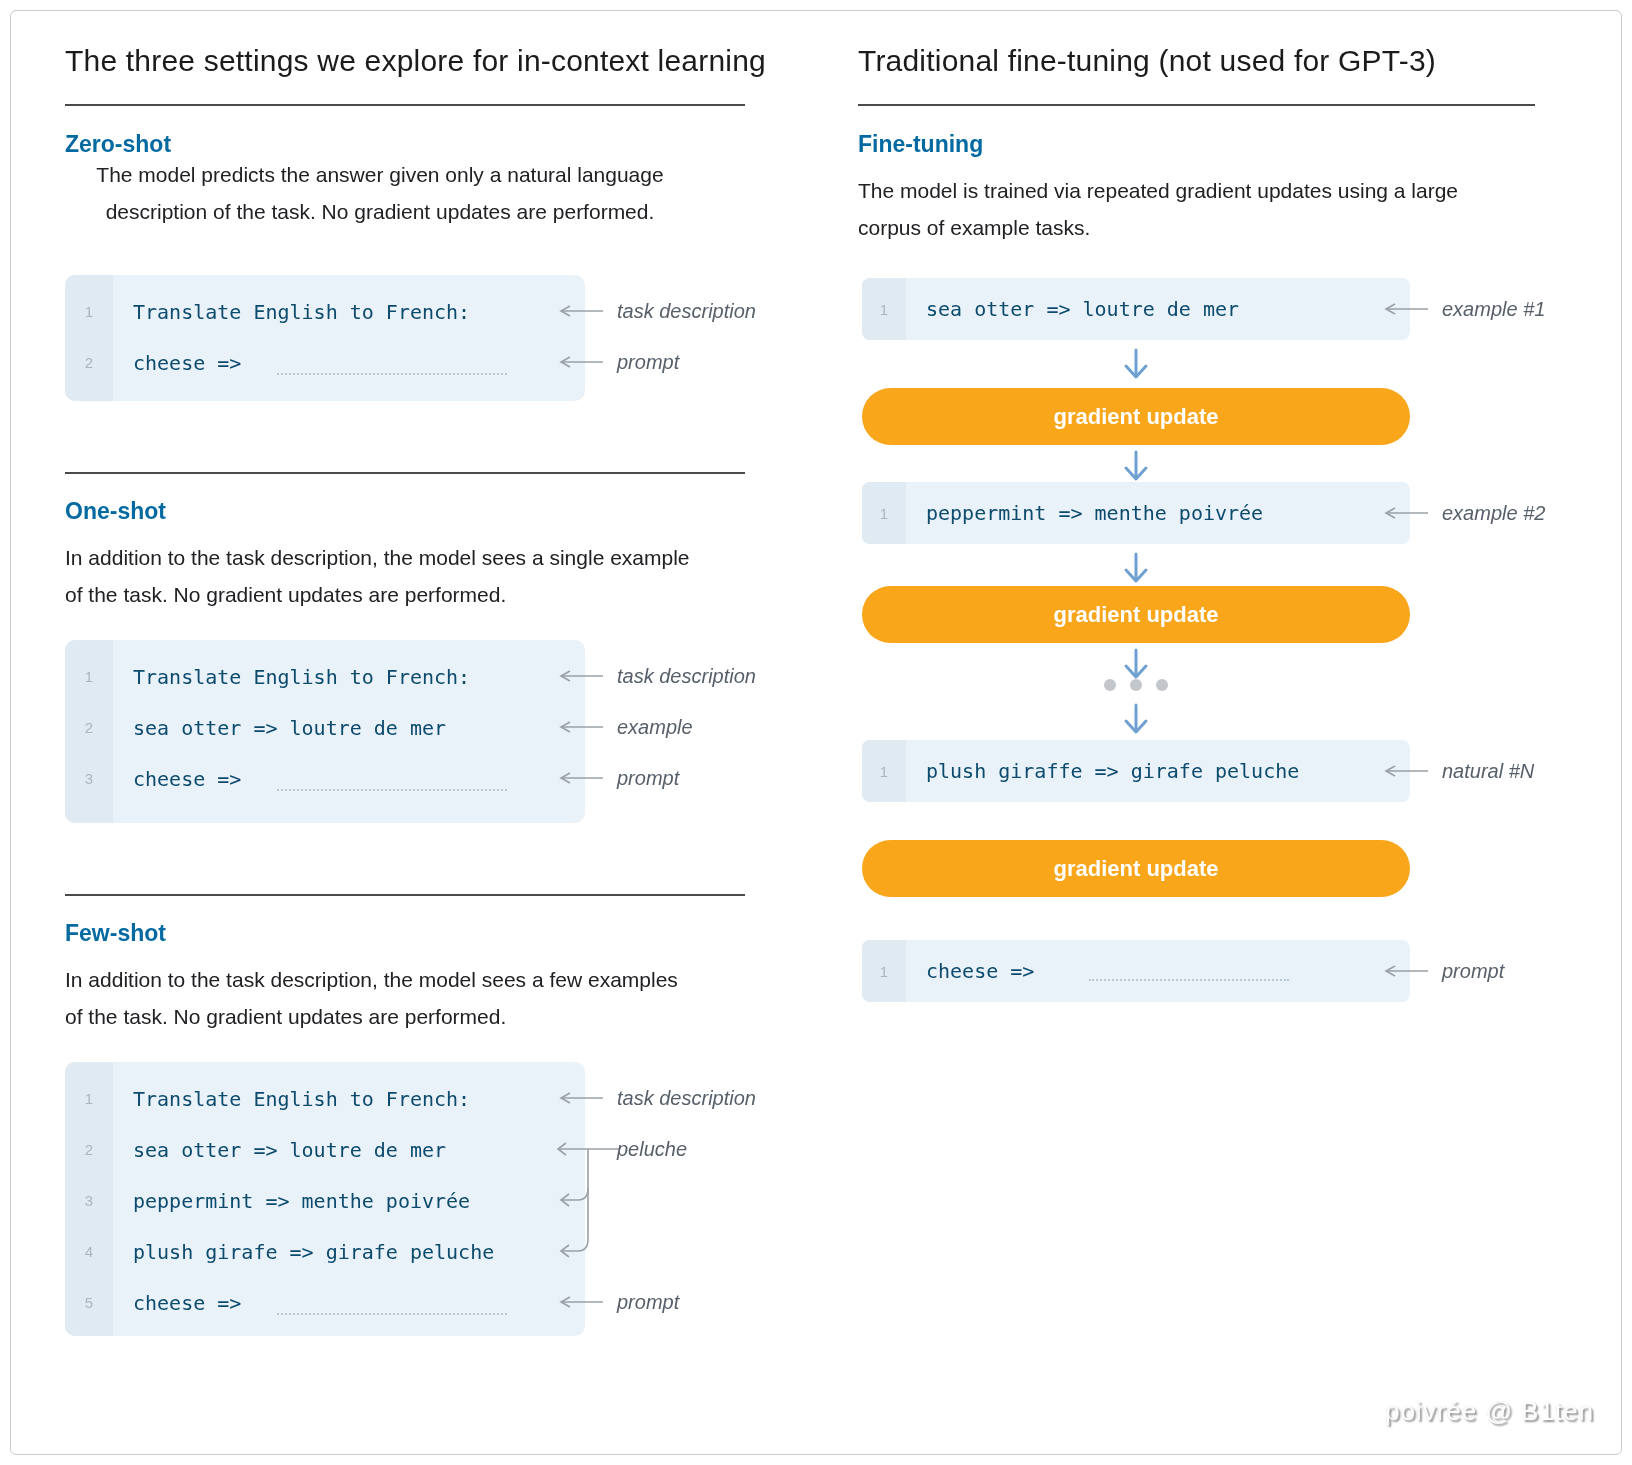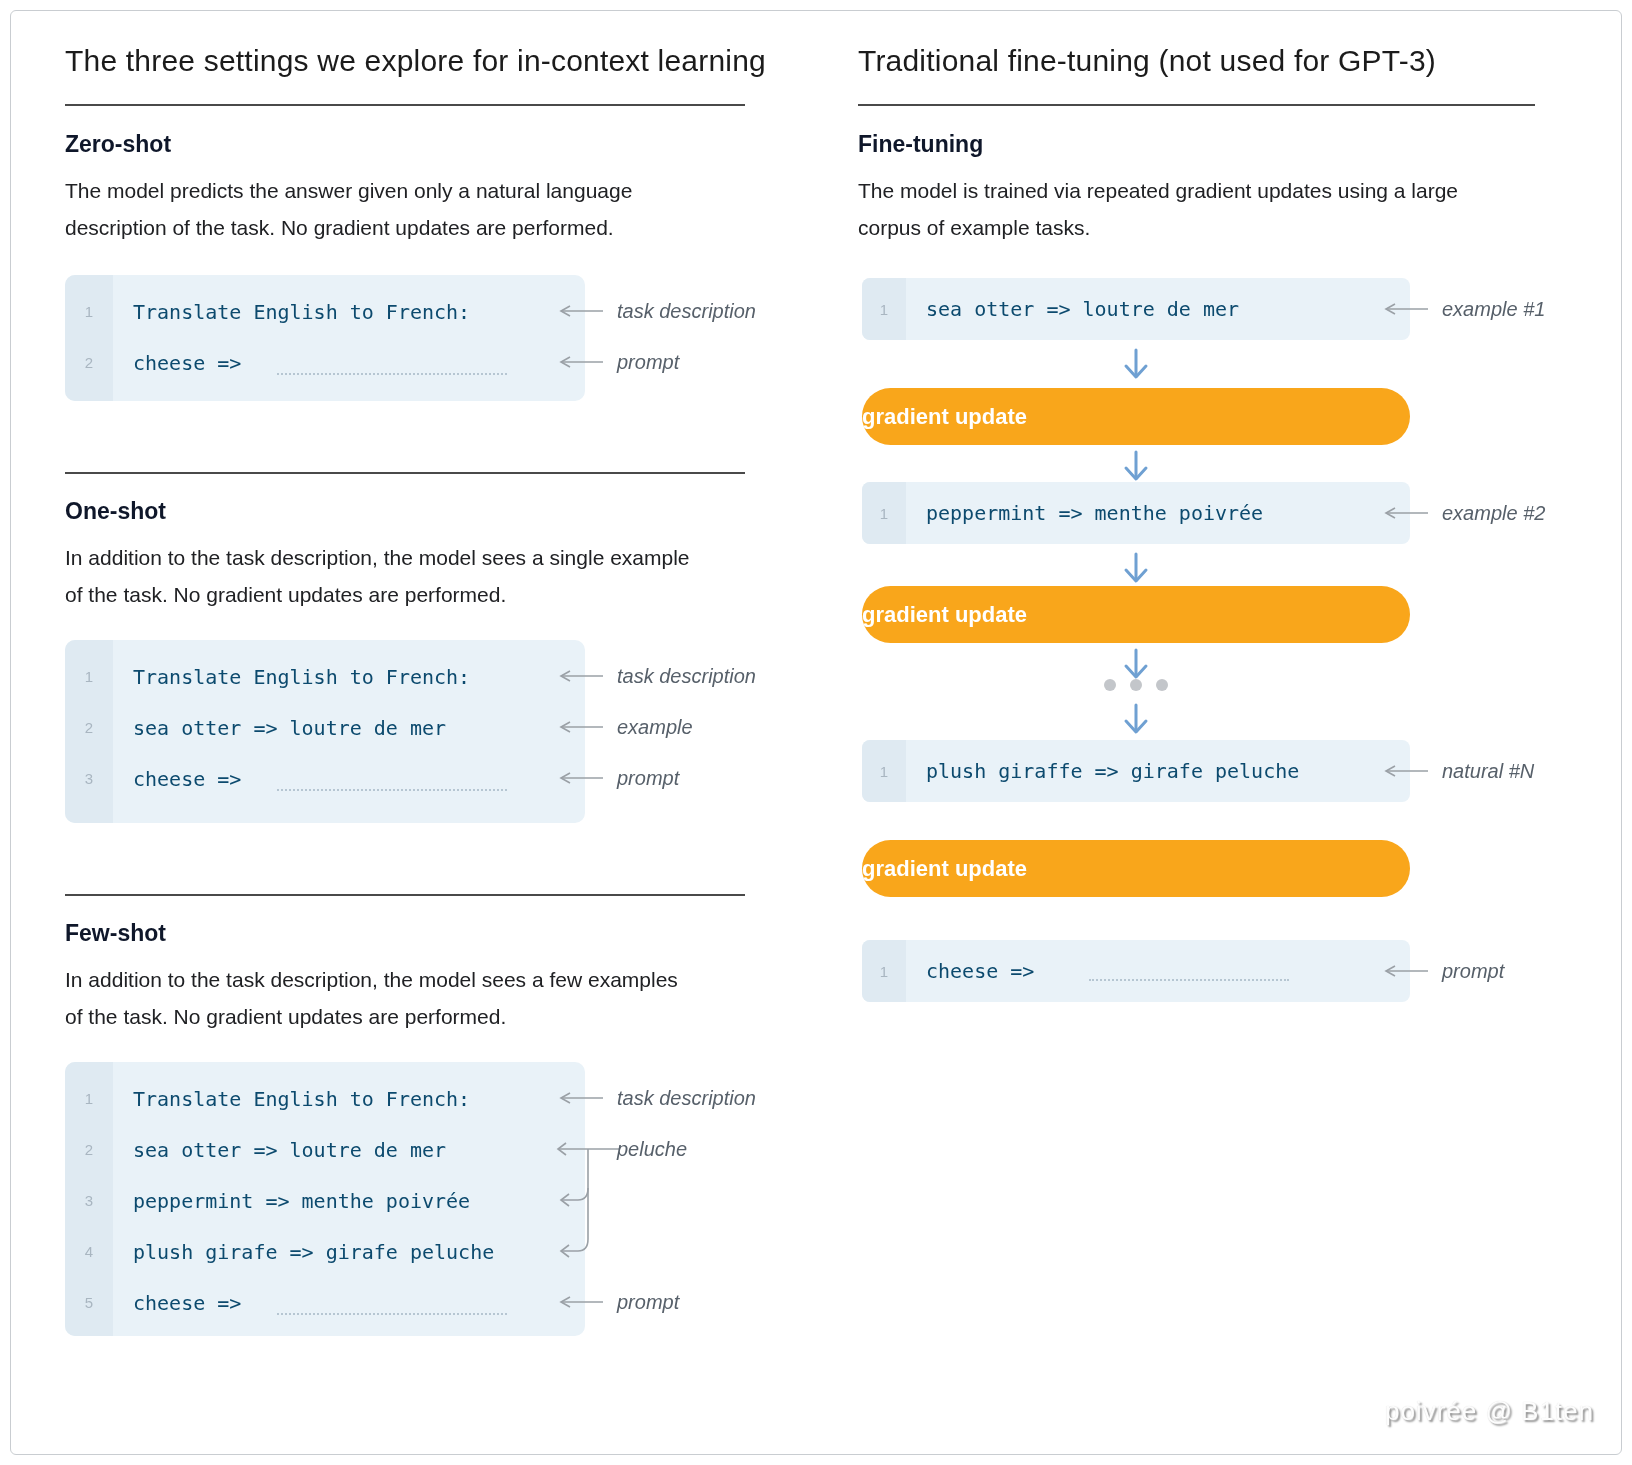--- a/index.html
+++ b/index.html
@@ -4,54 +4,54 @@
 <style>
   html,body{margin:0;padding:0;}
   body{
     width:1632px;height:1465px;position:relative;background:#ffffff;
     font-family:"Liberation Sans",sans-serif;color:#1f1f1f;overflow:hidden;
   }
   .frame{position:absolute;left:10px;top:10px;right:10px;bottom:10px;
     border:1px solid #c9cdd1;border-radius:6px;}
   .col-title{position:absolute;font-size:30px;color:#1b1b1b;letter-spacing:.2px;}
   .hr{position:absolute;height:2px;background:#4a4a4a;}
-  .sec-h{position:absolute;font-size:23px;font-weight:bold;color:#0f172a;}
+  .sec-h{position:absolute;font-size:23px;font-weight:bold;color:#0369a1;}
   .para{position:absolute;font-size:21px;line-height:37px;color:#202124;width:630px;}
   .code-block{position:absolute;background:#e9f2f8;border-radius:10px;padding-top:11px;box-sizing:border-box;}
   .gutter{position:absolute;left:0;top:0;bottom:0;width:48px;background:#dfeaf2;border-radius:10px 0 0 10px;}
   .crow{position:relative;display:flex;height:51px;align-items:center;}
   .lnum{width:48px;flex:none;text-align:center;color:#a9b6c1;font-size:15px;}
   .ctext{margin-left:20px;color:#0c4a6e;font-size:20px;font-family:"DejaVu Sans Mono",monospace;white-space:pre;}
   .blank{display:inline-block;border-bottom:2px dotted #b6c6d2;height:2px;width:230px;margin-left:36px;transform:translateY(10px);}
   .ann{position:absolute;display:flex;align-items:center;gap:12px;height:26px;}
   .ann-label{font-size:20px;font-style:italic;color:#57606a;white-space:nowrap;}
   .rbox{position:absolute;background:#e9f2f8;border-radius:8px;width:548px;height:62px;}
   .rgutter{position:absolute;left:0;top:0;bottom:0;width:44px;background:#dfeaf2;border-radius:8px 0 0 8px;}
   .rrow{position:relative;display:flex;height:100%;align-items:center;}
   .rrow .lnum{width:44px;}
   .rrow .blank{width:200px;margin-left:55px;transform:translateY(8px);}
   .pill{position:absolute;width:548px;height:57px;background:#f9a61b;border-radius:29px;
-    display:flex;align-items:center;justify-content:flex-start;color:#ffffff;font-weight:bold;font-size:22px;}
+    display:flex;align-items:center;justify-content:center;color:#ffffff;font-weight:bold;font-size:22px;}
   .downarrow{position:absolute;width:30px;height:34px;}
   .dots{position:absolute;display:flex;gap:14px;}
   .dots i{width:12px;height:12px;border-radius:50%;background:#c3c6ca;}
   .watermark{position:absolute;right:38px;top:1396px;font-size:26px;color:#fdfdfd;
     text-shadow:0 0 1px #d8d8d8,2px 2px 2px #8f8f8f;letter-spacing:1px;}
   svg{display:block;}
 </style>
 </head>
 <body>
 
 <div class="frame"></div>
 
 <div class="col-title" style="left:65px;top:44px;">The three settings we explore for in-context learning</div>
 <div class="hr" style="left:65px;top:104px;width:680px;"></div>
 
 <div class="sec-h" style="left:65px;top:131px;">Zero-shot</div>
-<div class="para" style="left:65px;top:172px;">The model predicts the answer given only a natural language description of the task. No gradient updates are performed.</div>
+<div class="para" style="left:65px;top:156px;text-align:center;">The model predicts the answer given only a natural language description of the task. No gradient updates are performed.</div>
 
 <div class="code-block" style="left:65px;top:275px;width:520px;height:126px;">
   <div class="gutter"></div>
   <div class="crow">
     <span class="lnum">1</span>
     <span class="ctext">Translate English to French:</span>
   </div>
   <div class="crow">
     <span class="lnum">2</span>
     <span class="ctext">cheese =&gt;</span>

